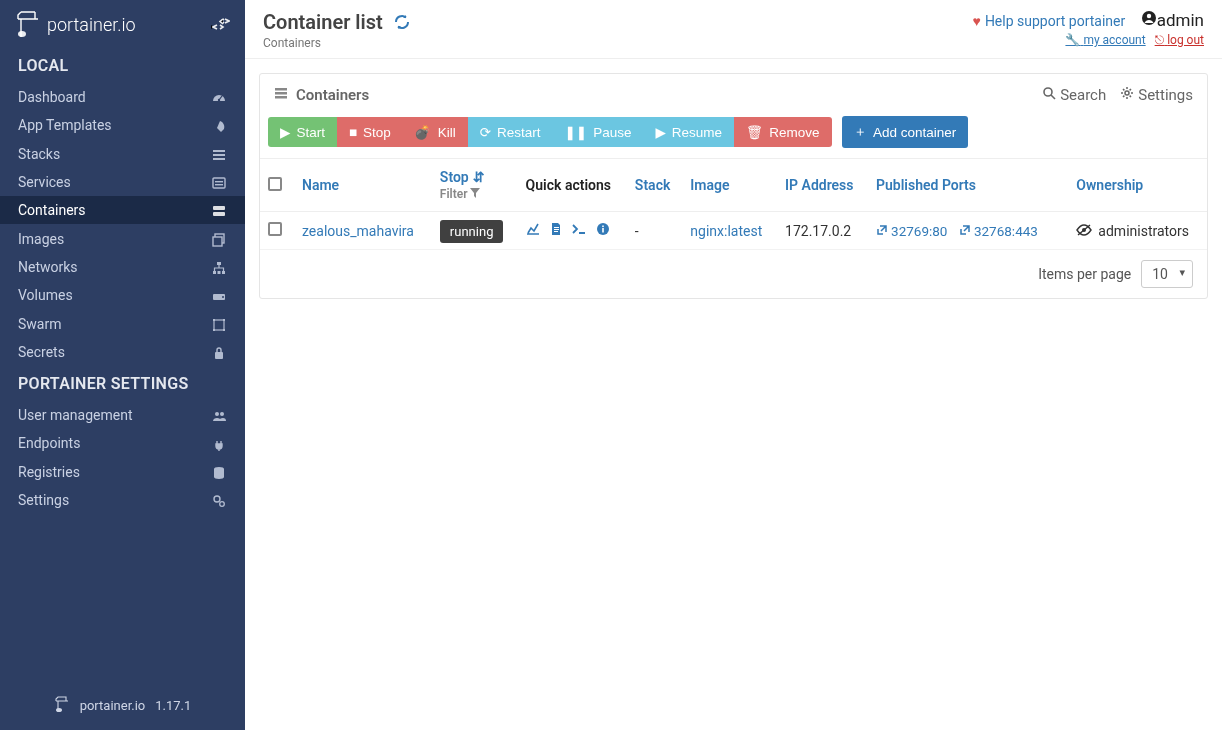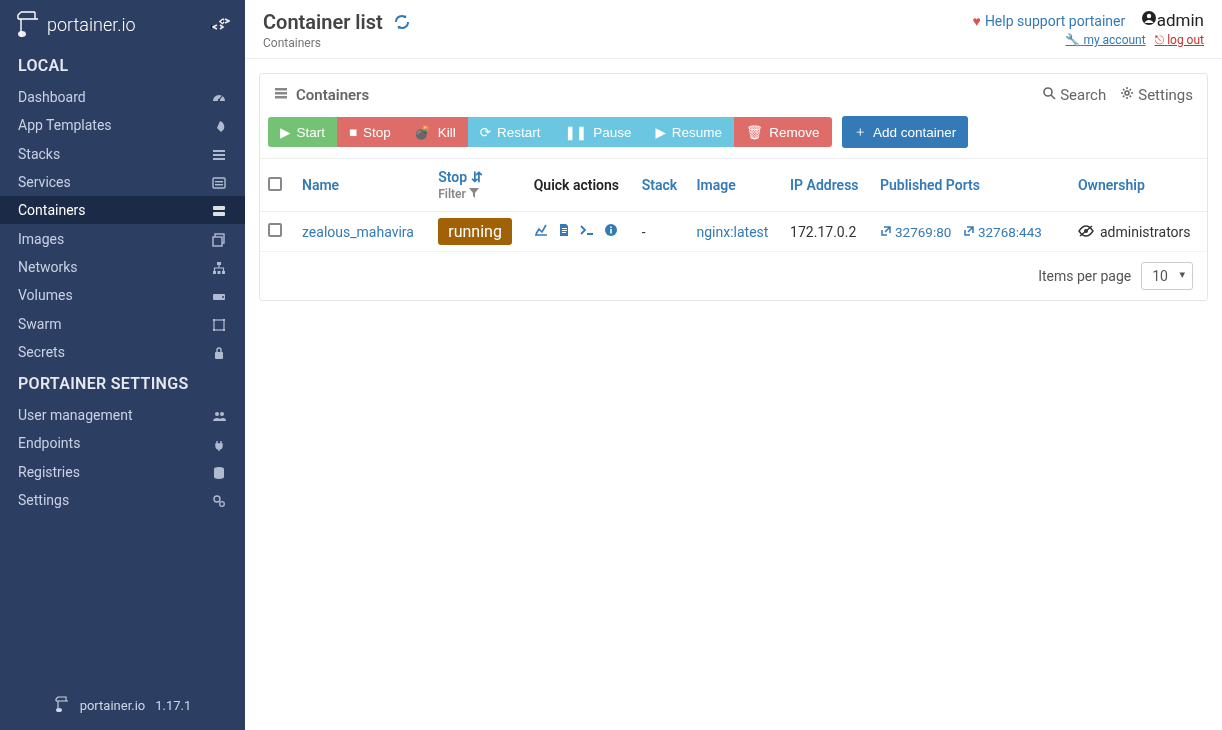--- a/index.html
+++ b/index.html
@@ -58,21 +58,21 @@
 .toolbar-gap { width: 6px; }
 
 
 .table { width: 100%; border-collapse: collapse; }
 .table th, .table td { text-align: left; padding: 10px 8px; font-size: 14px; vertical-align: middle; }
 .table th { color: #222; font-weight: 600; border-top: 1px solid #eee; border-bottom: 1px solid #eee; }
 .table th .sortable { color: #337ab7; cursor: pointer; display: inline-flex; align-items: center; gap: 4px; }
 .filter-row { font-size: 12px; color: #888; display: block; margin-top: 2px; }
 .table td { border-bottom: 1px solid #f2f2f2; }
 .cell-link { color: #337ab7; cursor: pointer; }
-.badge-running { background: #a16207; color: #fff; padding: 4px 10px; border-radius: 3px; font-size: 16px; }
+.badge-running { background: #404040; color: #fff; padding: 4px 10px; border-radius: 3px; font-size: 13px; }
 .qa-icons { display: flex; gap: 10px; color: #337ab7; }
 .qa-icons span { cursor: pointer; }
 .port-link { color: #337ab7; cursor: pointer; display: inline-flex; align-items: center; gap: 3px; margin-right: 8px; font-size: 13.5px; }
 .owner-cell { display: inline-flex; align-items: center; gap: 6px; color: #333; }
 .checkbox { width: 14px; height: 14px; border: 2px solid #888; display: inline-block; border-radius: 2px; cursor: pointer; }
 
 
 .pager { display: flex; justify-content: flex-end; align-items: center; gap: 10px; padding: 10px 14px; color: #555; font-size: 14px; }
 .select { border: 1px solid #ccc; padding: 5px 24px 5px 10px; border-radius: 3px; background: #fff; position: relative; cursor: pointer; text-align: right; }
 .select::after { content: "▾"; position: absolute; right: 7px; top: 5px; color: #555; font-size: 11px; }

